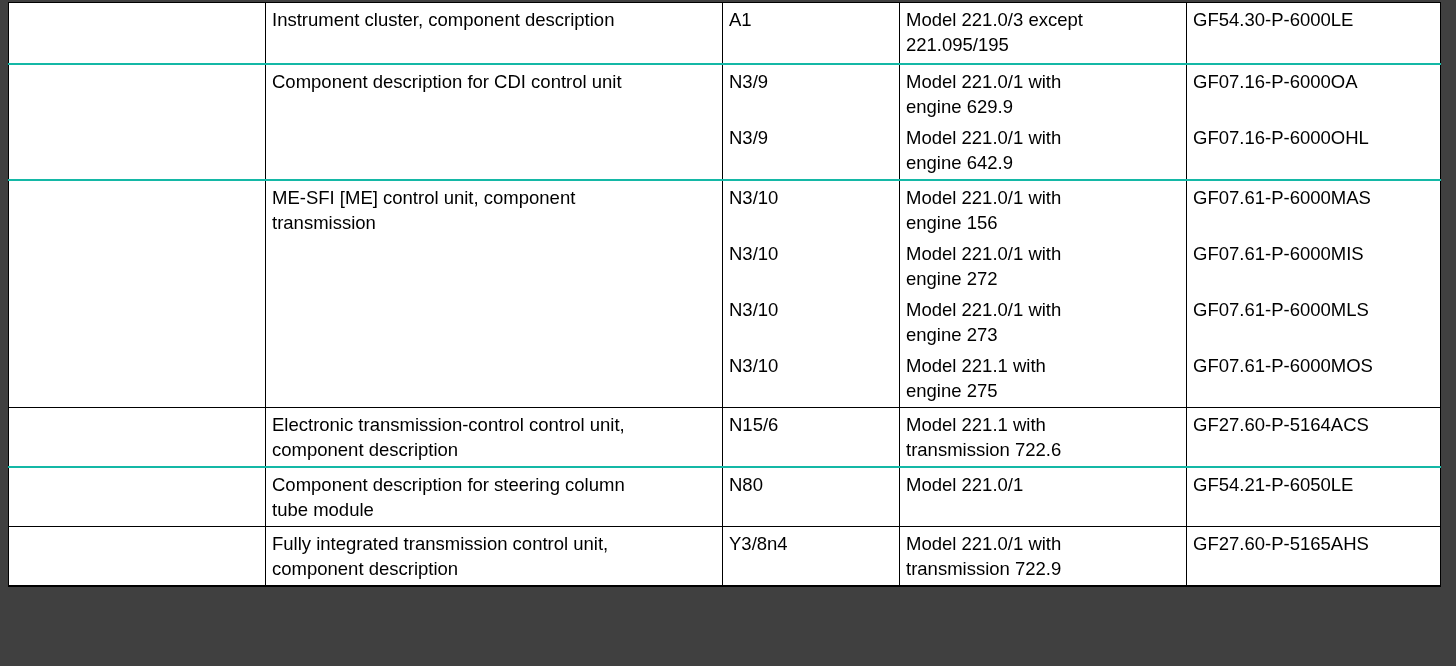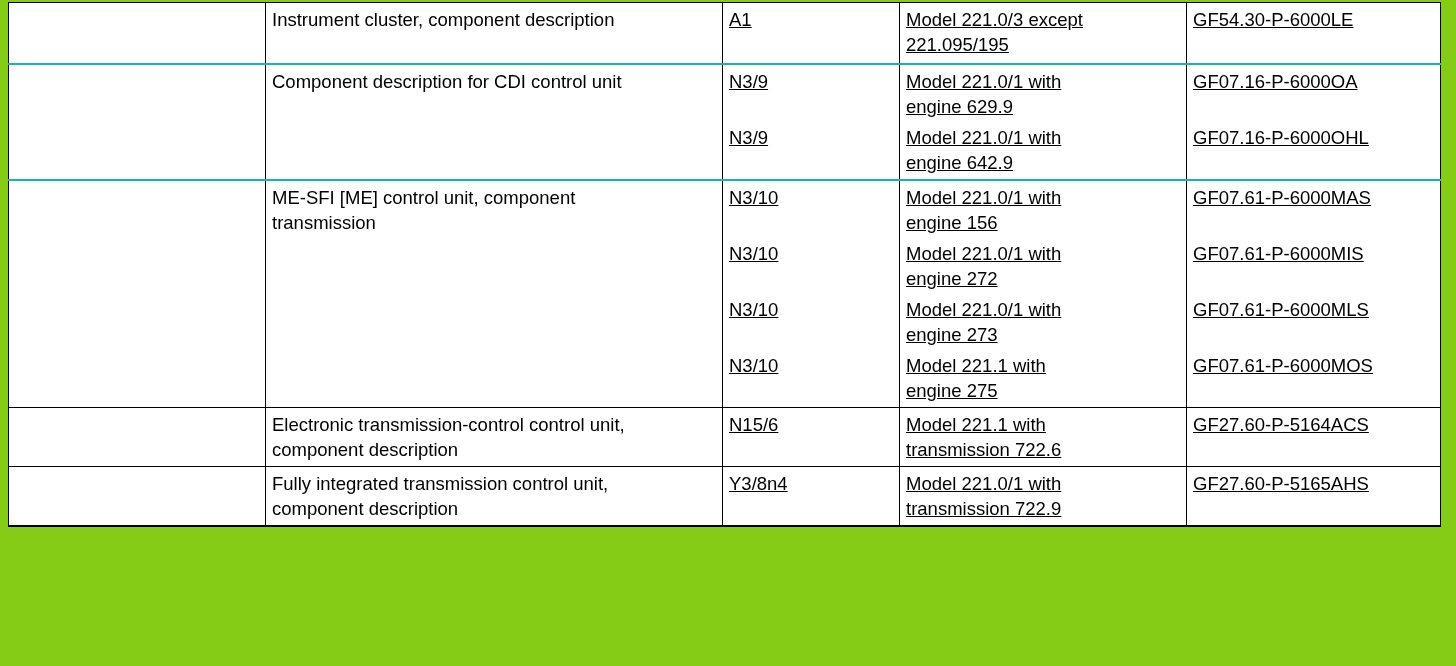--- a/index.html
+++ b/index.html
@@ -11,21 +11,21 @@
     width: 1456px;
     height: 666px;
     font-family: "Liberation Sans", sans-serif;
     color: #000000;
     overflow: hidden;
   }
   .page {
     position: relative;
     width: 1456px;
     height: 666px;
-    background: #84cc16;
+    background: #404040;
   }
   table.doc-table {
     position: absolute;
     left: 8px;
     top: 2px;
     width: 1432px;
     border-collapse: collapse;
     table-layout: fixed;
     background: #ffffff;
   }
@@ -48,21 +48,20 @@
     padding: 4px 0 4px 6px;
   }
   .blank-cell { }
 
   
   .stack { padding: 4px 0 4px 6px; }
   .slot {
     height: 56px;
     line-height: 25px;
     overflow: hidden;
-    text-decoration: underline;
   }
   .slot.last { height: auto; min-height: 50px; }
 
   
   tr.thick-top > td { border-top: 2px solid #14b8a6; }
   tr.thick-bottom > td { border-bottom: 2px solid #000000; }
 
   .nowrapish { white-space: pre-line; }
 </style>
 </head>
@@ -184,20 +183,42 @@
         </td>
         <td>
           <div class="stack">
               <div class="slot last">GF27.60-P-5164ACS</div>
             </div>
         </td>
       </tr>
 
 
 
+      <tr class="thick-top">
+        <td class="blank-cell" style="height:56px"></td>
+        <td>
+          <div class="cell-pad nowrapish">Component description for steering column
+tube module</div>
+        </td>
+        <td>
+          <div class="stack">
+              <div class="slot last">N80</div>
+            </div>
+        </td>
+        <td>
+          <div class="stack">
+              <div class="slot last nowrapish">Model 221.0/1</div>
+            </div>
+        </td>
+        <td>
+          <div class="stack">
+              <div class="slot last">GF54.21-P-6050LE</div>
+            </div>
+        </td>
+      </tr>
 
       <tr class="thick-bottom">
         <td class="blank-cell" style="height:56px"></td>
         <td>
           <div class="cell-pad nowrapish">Fully integrated transmission control unit,
 component description</div>
         </td>
         <td>
           <div class="stack">
               <div class="slot last">Y3/8n4</div>

